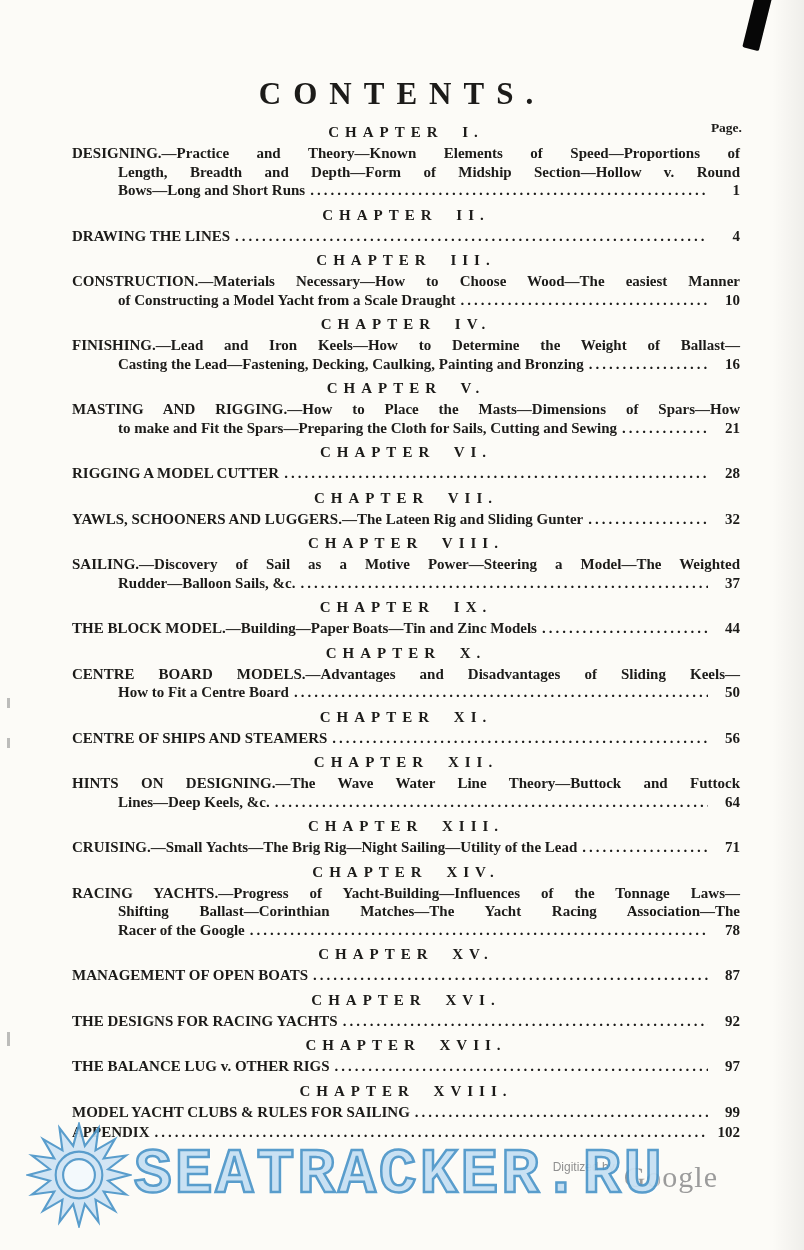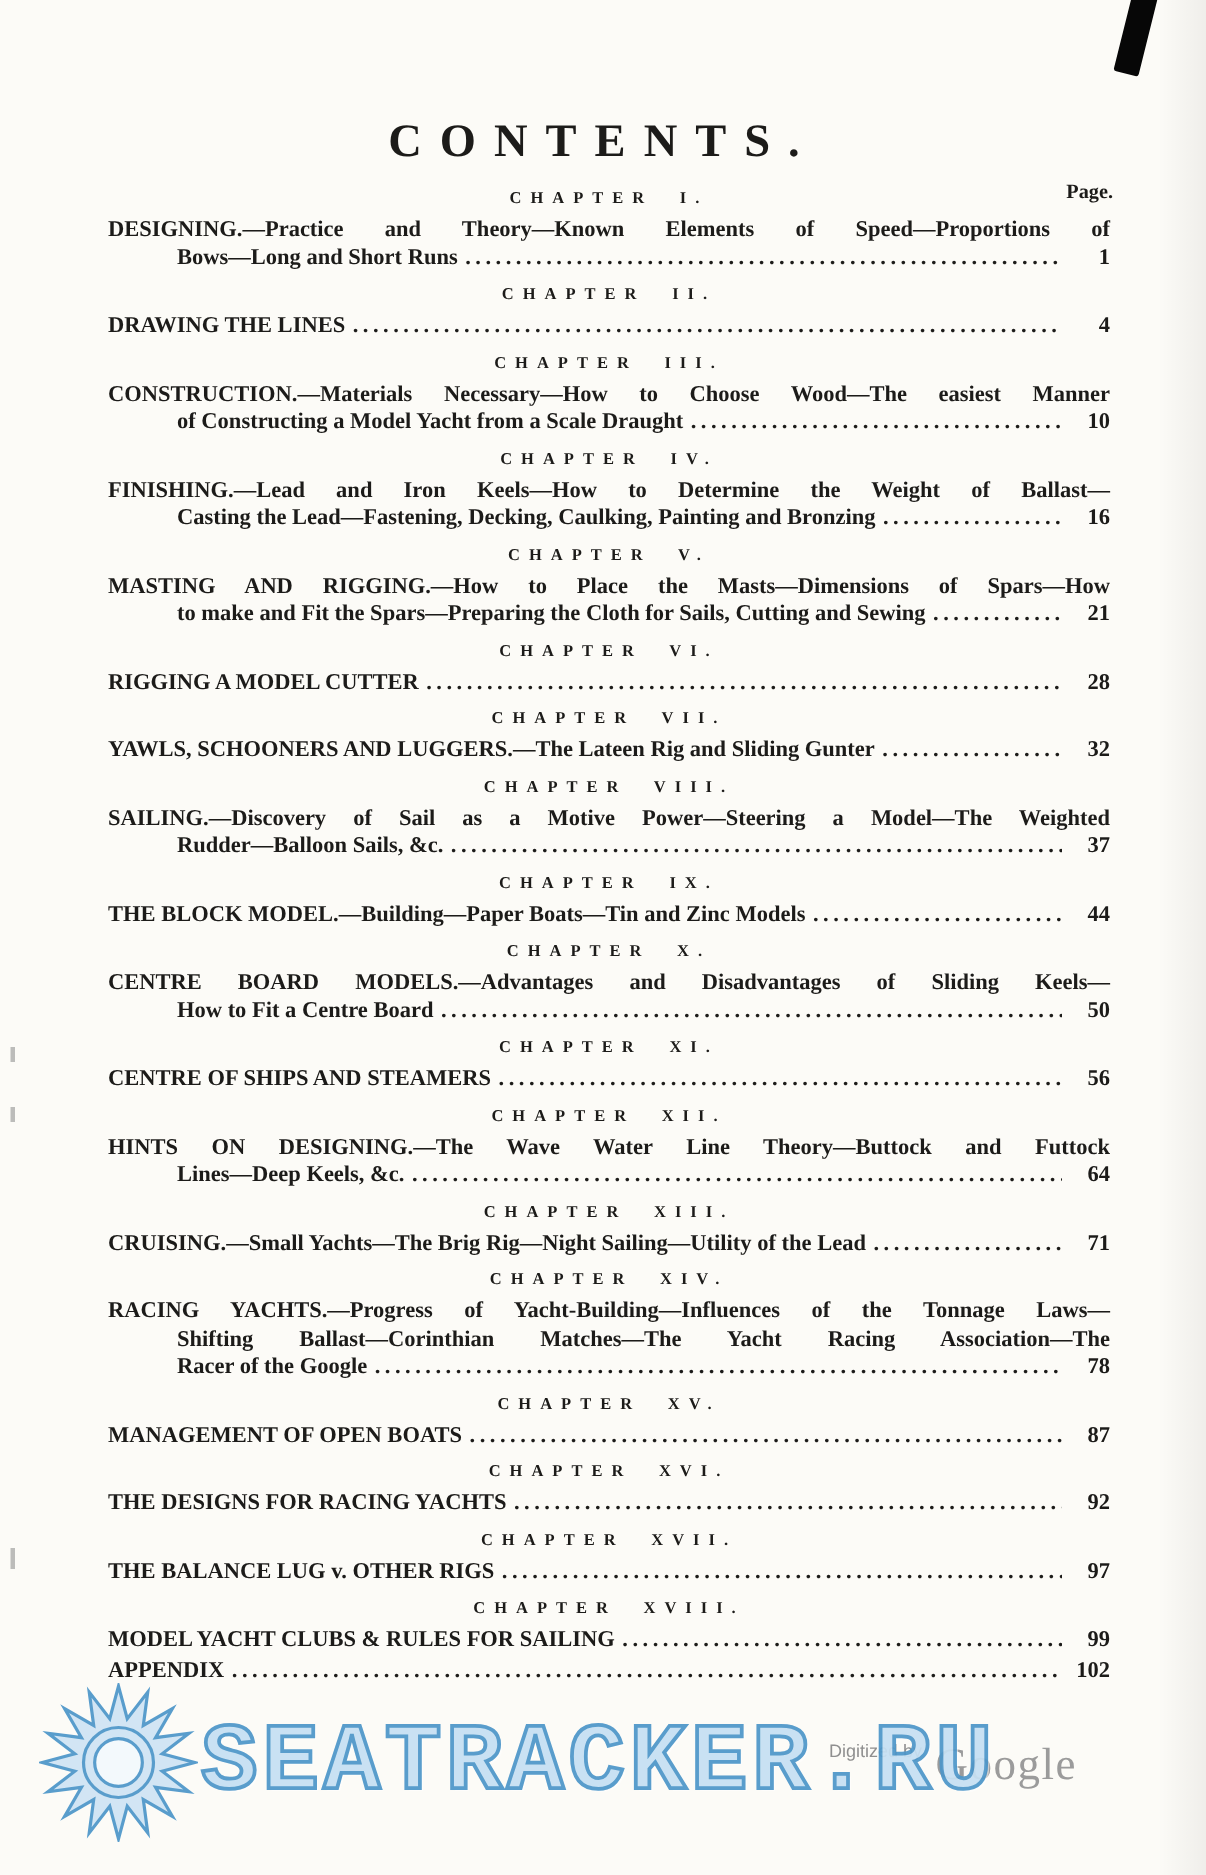--- a/index.html
+++ b/index.html
@@ -15,21 +15,21 @@
   .title{
     margin:0;padding-top:76px;text-align:center;
     font-size:31px;font-weight:700;letter-spacing:12px;
   }
   .page-label{
     position:absolute;top:120px;right:62px;
     font-size:13.5px;font-weight:700;
   }
   .toc{margin:12px 64px 0 72px;}
   .chapter-heading{
-    text-align:center;font-size:11px;font-weight:700;
+    text-align:center;font-size:15px;font-weight:700;
     letter-spacing:6px;word-spacing:9px;line-height:17px;
     margin:7px 0 3px;
   }
   .entry{margin:0 0 2px;font-size:15px;font-weight:700;line-height:18.5px;}
   .line{min-height:18.5px;}
   .just{text-align:justify;text-align-last:justify;}
   .indent{padding-left:46px;}
   .line.last{display:flex;align-items:baseline;}
   .txt{white-space:nowrap;flex:0 0 auto;}
   .dots{
@@ -81,20 +81,21 @@
   <div class="edge-mark m3"></div>
 
   <h1 class="title">CONTENTS.</h1>
 
   <div class="page-label">Page.</div>
 
   <div class="toc">
       <div class="chapter-heading">CHAPTER I.</div>
       <div class="entry">
         <div class="line just">DESIGNING.—Practice and Theory—Known Elements of Speed—Proportions of</div>
+        <div class="line indent just">Length, Breadth and Depth—Form of Midship Section—Hollow v. Round</div>
         <div class="line indent last">
           <span class="txt">Bows—Long and Short Runs</span>
           <span class="dots">............................................................................................................................................................................................................................</span>
           <span class="pg">1</span>
         </div>
       </div>
       <div class="chapter-heading">CHAPTER II.</div>
       <div class="entry">
         <div class="line last">
           <span class="txt">DRAWING THE LINES</span>

